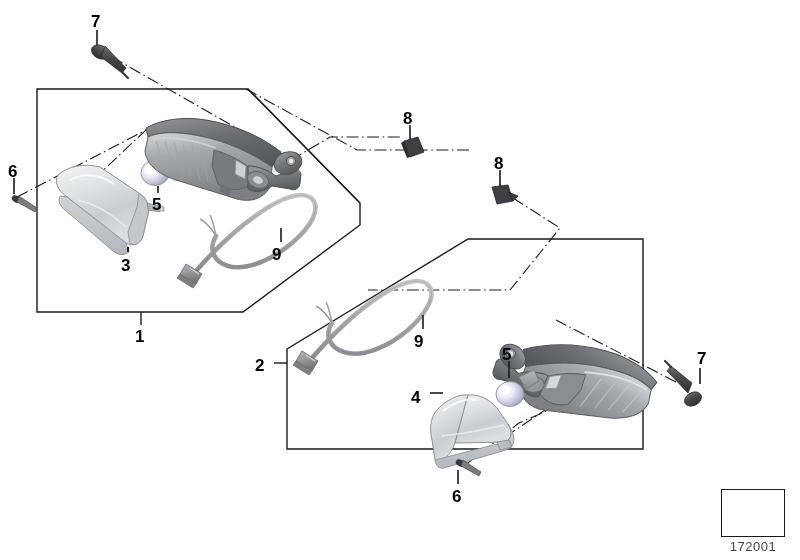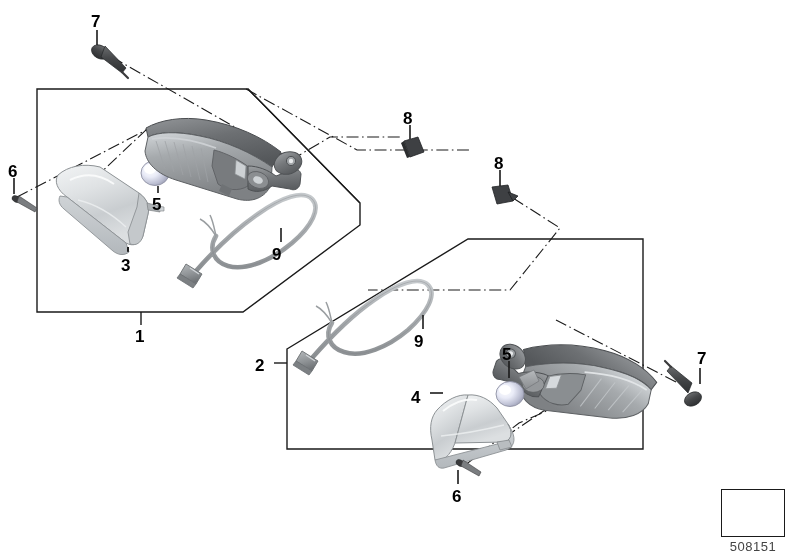--- a/index.html
+++ b/index.html
@@ -352,15 +352,15 @@
   <div class="callout" style="left:135px;top:328px;">1</div>
   <div class="callout" style="left:494px;top:155px;">8</div>
   <div class="callout" style="left:255px;top:357px;">2</div>
   <div class="callout" style="left:414px;top:333px;">9</div>
   <div class="callout" style="left:502px;top:346px;">5</div>
   <div class="callout" style="left:411px;top:389px;">4</div>
   <div class="callout" style="left:697px;top:350px;">7</div>
   <div class="callout" style="left:452px;top:488px;">6</div>
 
   <div class="partbox" style="left:721px;top:489px;width:62px;height:46px;"></div>
-  <div class="partnum" style="left:719px;top:539px;width:68px;text-align:center;">508151</div>
+  <div class="partnum" style="left:719px;top:539px;width:68px;text-align:center;">172001</div>
 
 </div>
 
 </body></html>

